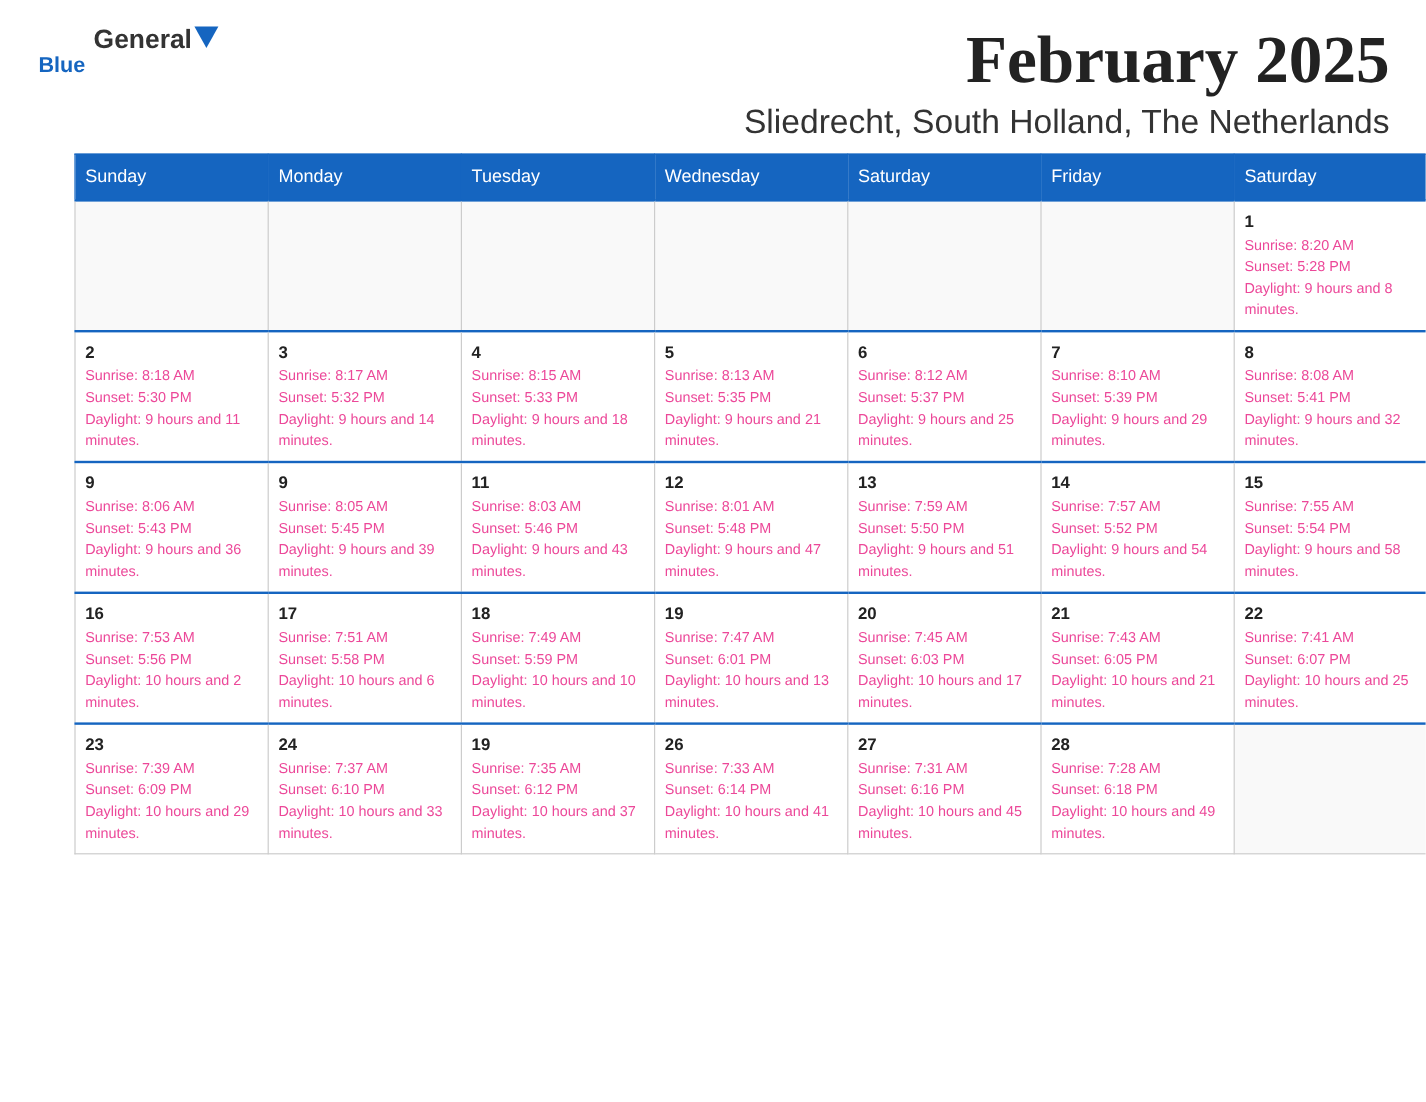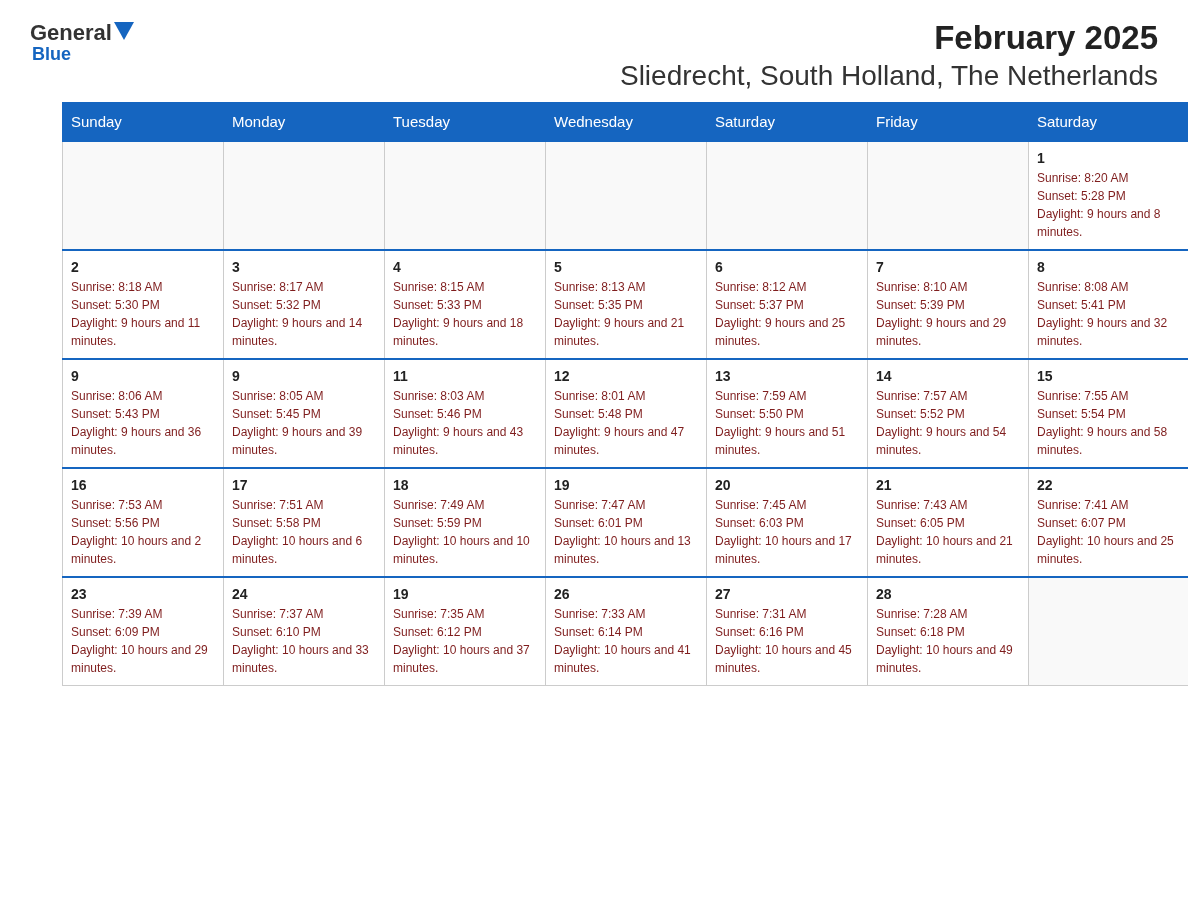--- a/index.html
+++ b/index.html
@@ -20,40 +20,42 @@
       display: flex;
       flex-direction: column;
       align-items: flex-start;
     }
     .logo-text {
       display: flex;
       align-items: center;
       font-size: 22px;
       font-weight: bold;
       color: #333;
+      margin-left: 48px;
     }
     .logo-general { color: #333; }
     .logo-blue { color: #1565C0; }
     .logo-triangle {
       width: 0;
       height: 0;
       border-left: 10px solid transparent;
       border-right: 10px solid transparent;
       border-top: 18px solid #1565C0;
       margin-left: 2px;
       margin-top: -4px;
     }
     .title-area {
       text-align: right;
     }
     .month-title {
-      font-size: 33px;
+      font-size: 56px;
       font-weight: bold;
       color: #222;
       line-height: 1.1;
+      font-family: Liberation Serif, serif;
     }
     .location-subtitle {
       font-size: 28px;
       color: #333;
       margin-top: 4px;
     }
     .calendar-table {
       width: 100%;
       border-collapse: collapse;
       margin-top: 8px;
@@ -80,21 +82,21 @@
     }
     .day-number {
       font-size: 14px;
       font-weight: bold;
       color: #222;
       display: block;
       margin-bottom: 3px;
     }
     .day-info {
       font-size: 12px;
-      color: #7f1d1d;
+      color: #ec4899;
       line-height: 1.5;
     }
     .empty-cell {
       background: #f9f9f9;
     }
     tr:first-child td {
       border-top: 2px solid #1565C0;
     }
   </style>
 </head>

